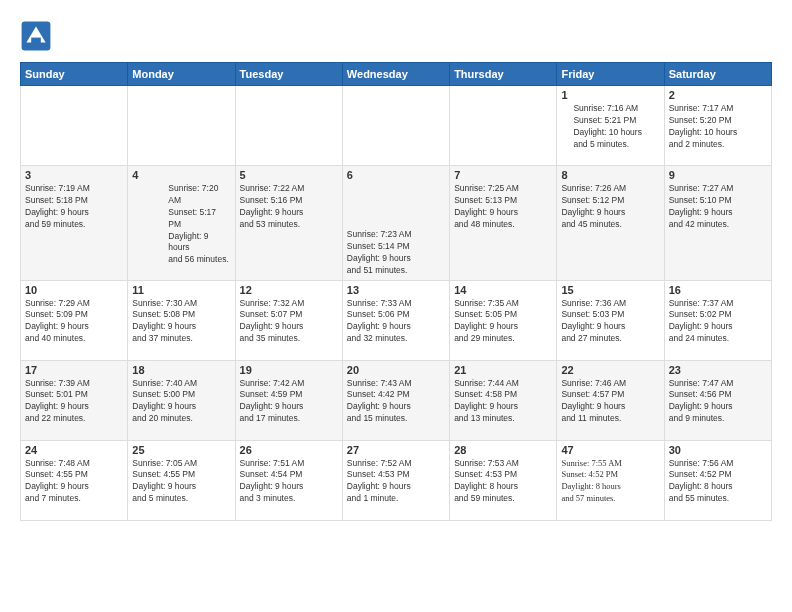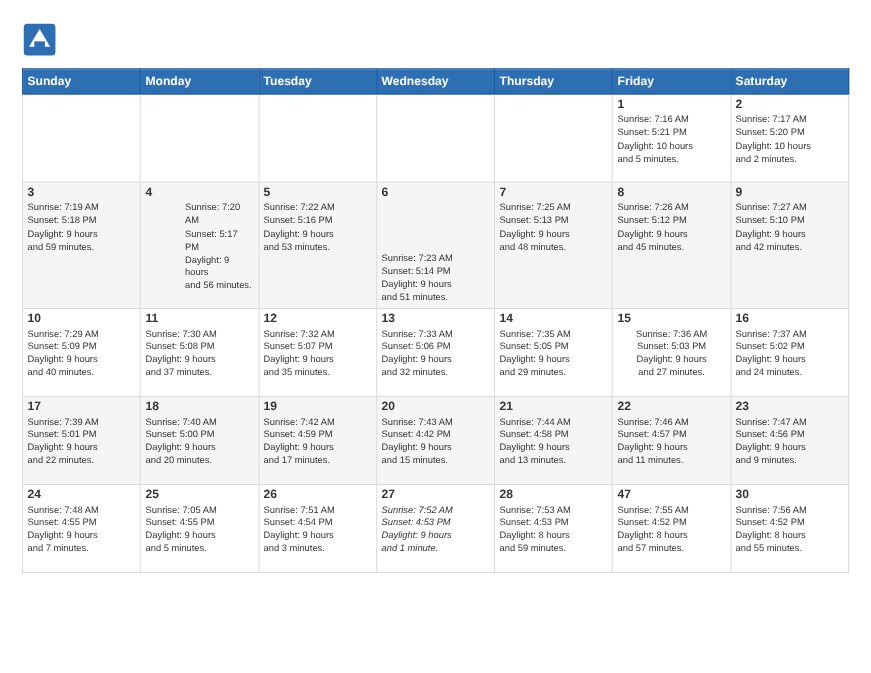--- a/index.html
+++ b/index.html
@@ -146,21 +146,21 @@
     </thead>
     <tbody id="calendar-body">
     <tr class="row-1">
           <td class="empty-cell"></td>
           <td class="empty-cell"></td>
           <td class="empty-cell"></td>
           <td class="empty-cell"></td>
           <td class="empty-cell"></td>
           <td>
             <div class="day-num">1</div>
-            <div class="day-info" style="white-space: pre-line;">Sunrise: 7:16 AM
+            <div class="day-info" style="white-space: pre-line; margin-left: 12px;">Sunrise: 7:16 AM
 Sunset: 5:21 PM
 Daylight: 10 hours
 and 5 minutes.</div>
           </td>
           <td>
             <div class="day-num">2</div>
             <div class="day-info" style="white-space: pre-line;">Sunrise: 7:17 AM
 Sunset: 5:20 PM
 Daylight: 10 hours
 and 2 minutes.</div>
@@ -248,21 +248,21 @@
           </td>
           <td>
             <div class="day-num">14</div>
             <div class="day-info" style="white-space: pre-line;">Sunrise: 7:35 AM
 Sunset: 5:05 PM
 Daylight: 9 hours
 and 29 minutes.</div>
           </td>
           <td>
             <div class="day-num">15</div>
-            <div class="day-info" style="white-space: pre-line; text-align: center;">Sunrise: 7:36 AM
+            <div class="day-info" style="white-space: pre-line;">Sunrise: 7:36 AM
 Sunset: 5:03 PM
 Daylight: 9 hours
 and 27 minutes.</div>
           </td>
           <td>
             <div class="day-num">16</div>
             <div class="day-info" style="white-space: pre-line;">Sunrise: 7:37 AM
 Sunset: 5:02 PM
 Daylight: 9 hours
 and 24 minutes.</div>
@@ -336,35 +336,35 @@
           </td>
           <td>
             <div class="day-num">26</div>
             <div class="day-info" style="white-space: pre-line;">Sunrise: 7:51 AM
 Sunset: 4:54 PM
 Daylight: 9 hours
 and 3 minutes.</div>
           </td>
           <td>
             <div class="day-num">27</div>
-            <div class="day-info" style="white-space: pre-line; font-style: italic;">Sunrise: 7:52 AM
+            <div class="day-info" style="white-space: pre-line;">Sunrise: 7:52 AM
 Sunset: 4:53 PM
 Daylight: 9 hours
 and 1 minute.</div>
           </td>
           <td>
             <div class="day-num">28</div>
             <div class="day-info" style="white-space: pre-line;">Sunrise: 7:53 AM
 Sunset: 4:53 PM
 Daylight: 8 hours
 and 59 minutes.</div>
           </td>
           <td>
             <div class="day-num">47</div>
-            <div class="day-info" style="white-space: pre-line;">Sunrise: 7:55 AM
+            <div class="day-info" style="white-space: pre-line; font-family: Liberation Serif, serif;">Sunrise: 7:55 AM
 Sunset: 4:52 PM
 Daylight: 8 hours
 and 57 minutes.</div>
           </td>
           <td>
             <div class="day-num">30</div>
             <div class="day-info" style="white-space: pre-line;">Sunrise: 7:56 AM
 Sunset: 4:52 PM
 Daylight: 8 hours
 and 55 minutes.</div>

